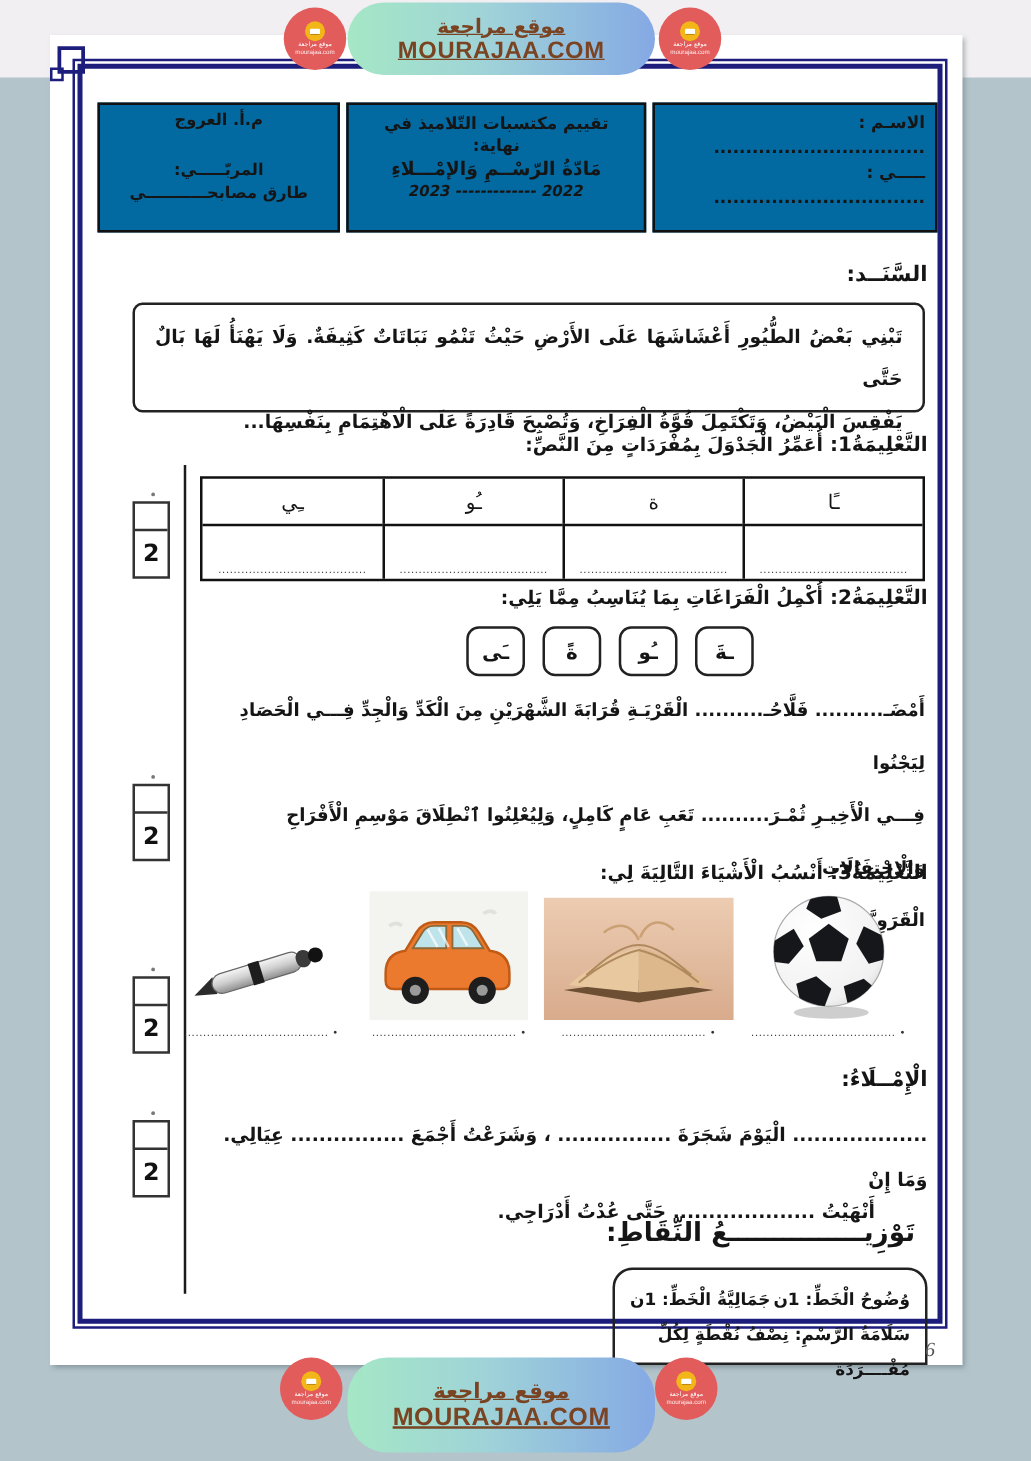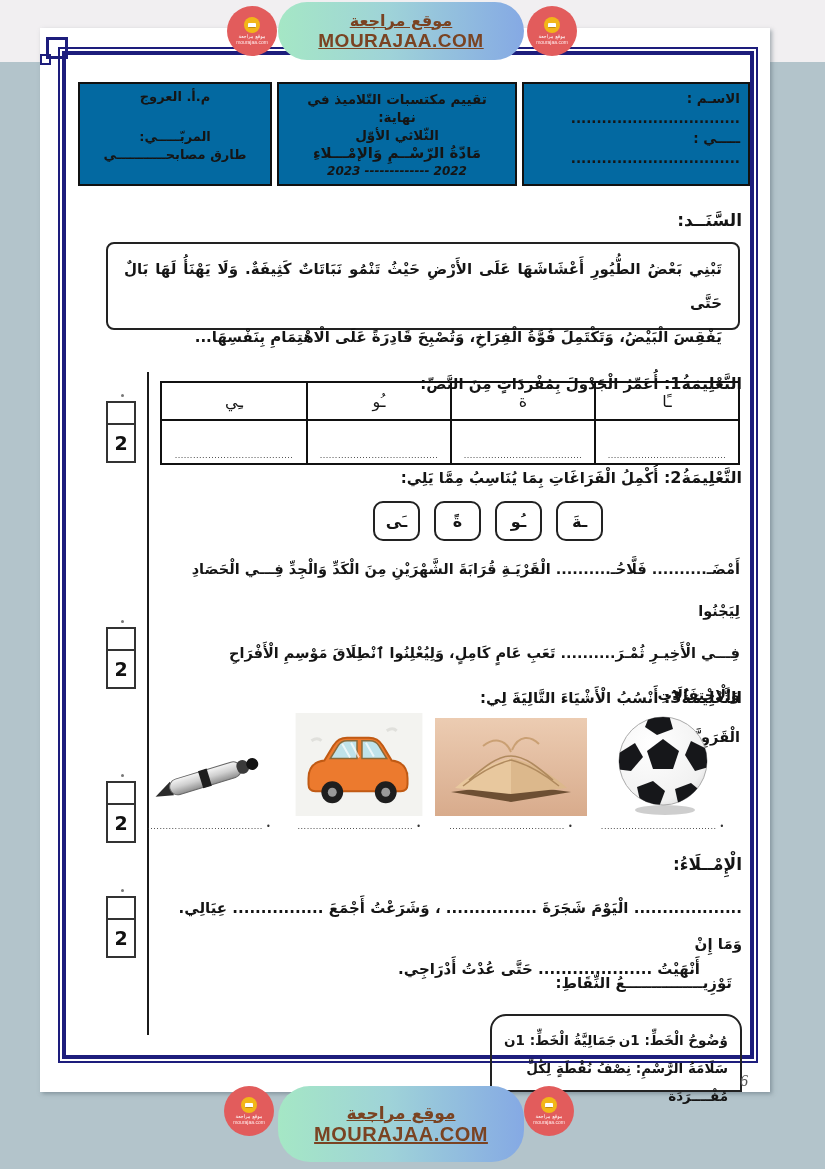--- a/index.html
+++ b/index.html
@@ -108,38 +108,37 @@
   <div class="corner-orn"></div>
   <div class="corner-orn2"></div>
 
   <div class="hdr-row">
     <div class="hdr-cell hdr-student ar">
       <div>الاسـم : .................................</div>
       <div>ـــــي : .................................</div>
     </div>
     <div class="hdr-cell hdr-center ar">
       <div>تقييم مكتسبات التّلاميذ في نهاية:</div>
-      <div>الثّلاثي الأوّل</div>
       <div style="font-size:15px">مَادّةُ الرّسْــمِ وَالإمْـــلاءِ</div>
       <div style="font-size:12px;font-style:italic">2022 ------------- 2023</div>
     </div>
     <div class="hdr-cell hdr-school ar">
       <div>م.أ. العروج</div>
       <div style="margin-top:22px">المربّـــــي:</div>
       <div>طارق مصابحـــــــــــي</div>
     </div>
   </div>
 
   <div class="abs ar sec-title" style="right:28px; top:182px;">السَّنَــد:</div>
   <div class="sanad-box ar">
     <div>تَبْنِي بَعْضُ الطُّيُورِ أَعْشَاشَهَا عَلَى الأَرْضِ حَيْثُ تَنْمُو نَبَاتَاتٌ كَثِيفَةٌ. وَلَا يَهْنَأُ لَهَا بَالٌ حَتَّى</div>
     <div>يَفْقِسَ الْبَيْضُ، وَتَكْتَمِلَ قُوَّةُ الْفِرَاخِ، وَتُصْبِحَ قَادِرَةً عَلَى الْاهْتِمَامِ بِنَفْسِهَا...</div>
   </div>
 
-  <div class="abs ar" style="right:28px; top:318px;margin-top:28px;">
+  <div class="abs ar" style="right:28px; top:318px;">
     <span class="task-label">التَّعْلِيمَةُ1:</span>
     <span class="task-text">أُعَمِّرُ الْجَدْوَلَ بِمُفْرَدَاتٍ مِنَ النَّصِّ:</span>
   </div>
   <div class="t1-table">
     <div class="t1-hrow">
       <div class="t1-hcell ar">ـًا</div>
       <div class="t1-hcell ar">ة</div>
       <div class="t1-hcell ar">ـُو</div>
       <div class="t1-hcell ar">ـِي</div>
     </div>
@@ -274,21 +273,21 @@
 
   <div class="abs ar sec-title" style="right:28px; top:826px;">الْإِمْــلَاءُ:</div>
   <div class="abs ar imlaa-line" style="right:28px; top:862px; left:120px;">................... الْيَوْمَ شَجَرَةَ ................ ، وَشَرَعْتُ أَجْمَعَ ................ عِيَالِي. وَمَا إِنْ</div>
   <div class="abs ar imlaa-line" style="right:70px; top:923px; left:120px;">أَنْهَيْتُ .................... حَتَّى عُدْتُ أَدْرَاجِي.</div>
 
   <div class="scorebox" style="top:868px;">
     <div class="top"></div>
     <div class="val">2</div>
   </div>
 
-  <div class="abs ar" style="right:38px; top:946px; font-size:15px;">تَوْزِيـــــــــــــــعُ النِّقَاطِ:</div>
+  <div class="abs ar" style="right:38px; top:946px; font-size:21px;">تَوْزِيـــــــــــــــعُ النِّقَاطِ:</div>
   <div class="points-box ar">
     <div class="points-l1">
       <span>وُضُوحُ الْخَطِّ: 1ن</span>
       <span>جَمَالِيَّةُ الْخَطِّ: 1ن</span>
     </div>
     <div>سَلَامَةُ الرَّسْمِ: نِصْفُ نُقْطَةٍ لِكُلِّ مُفْــــرَدَة</div>
   </div>
 
   <div class="pagenum">6</div>
 </div>

